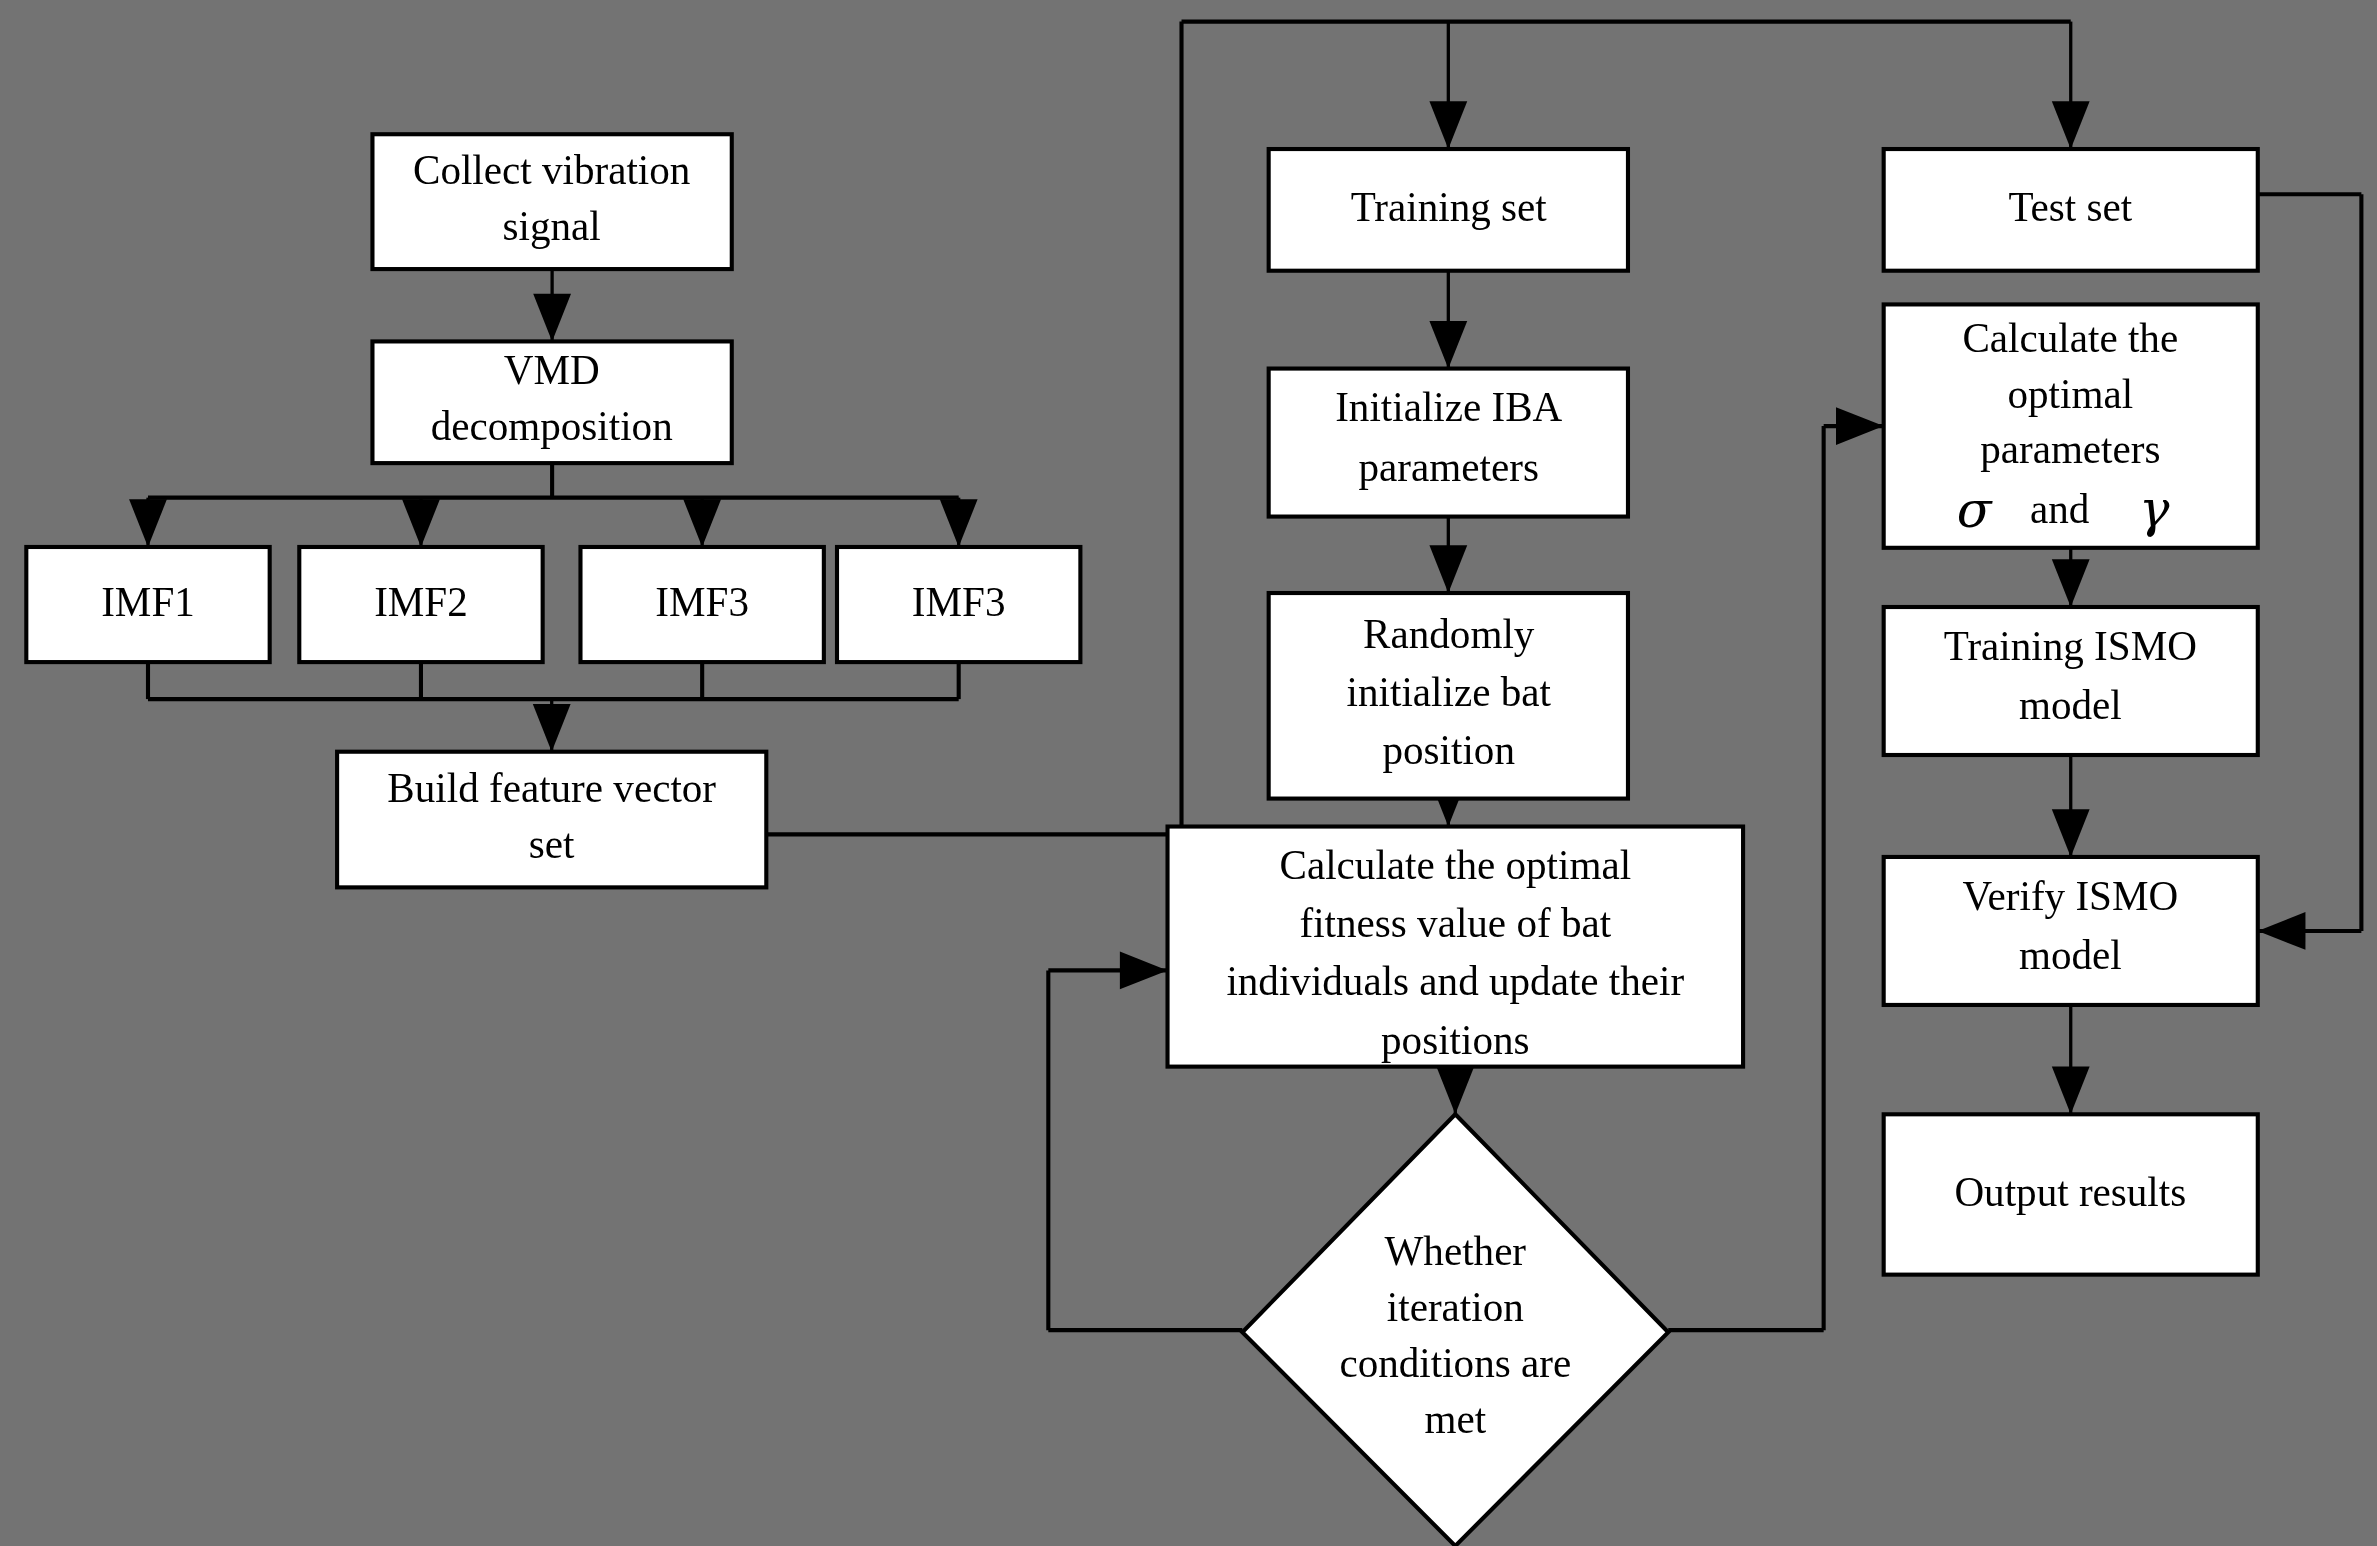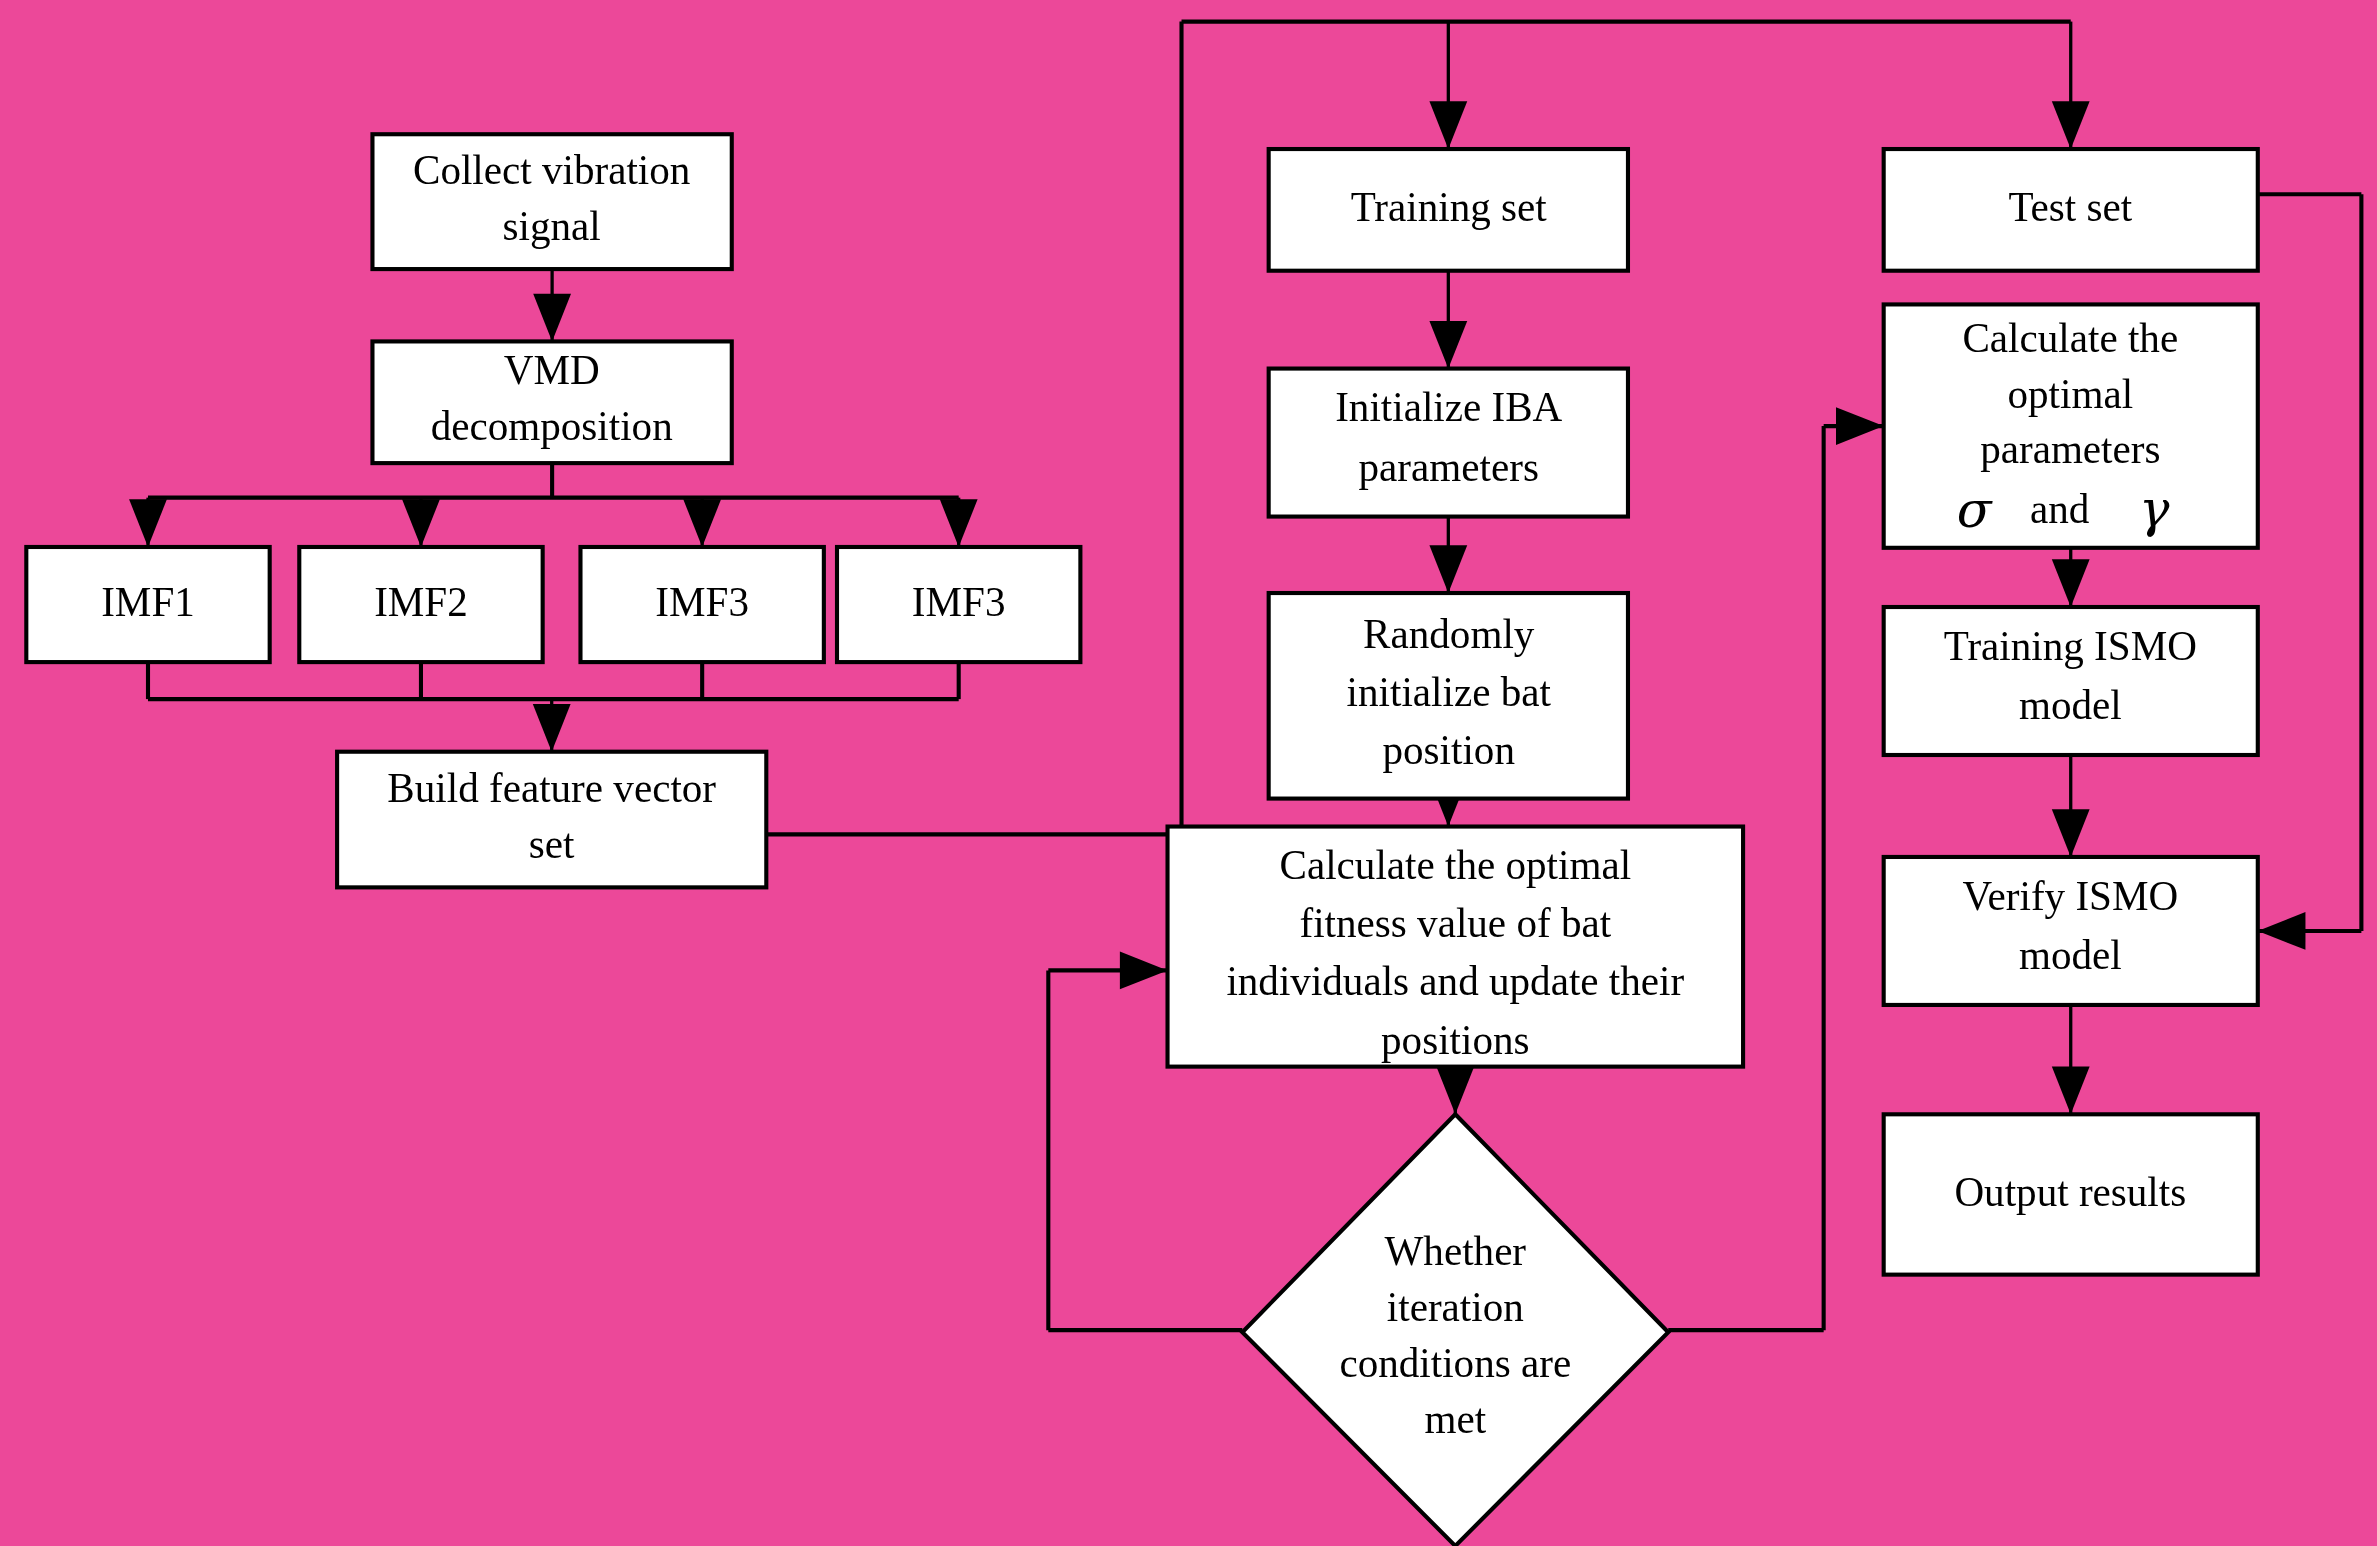--- a/index.html
+++ b/index.html
@@ -4,21 +4,21 @@
 <style>
   html, body {
     margin: 0;
     padding: 0;
     background: #ffffff;
   }
   #stage {
     position: relative;
     width: 2377px;
     height: 1547px;
-    background: #ec4899;
+    background: #737373;
     overflow: hidden;
   }
   svg#flow {
     position: absolute;
     left: 0;
     top: 0;
     width: 2377px;
     height: 1547px;
   }
   .node-rect {

